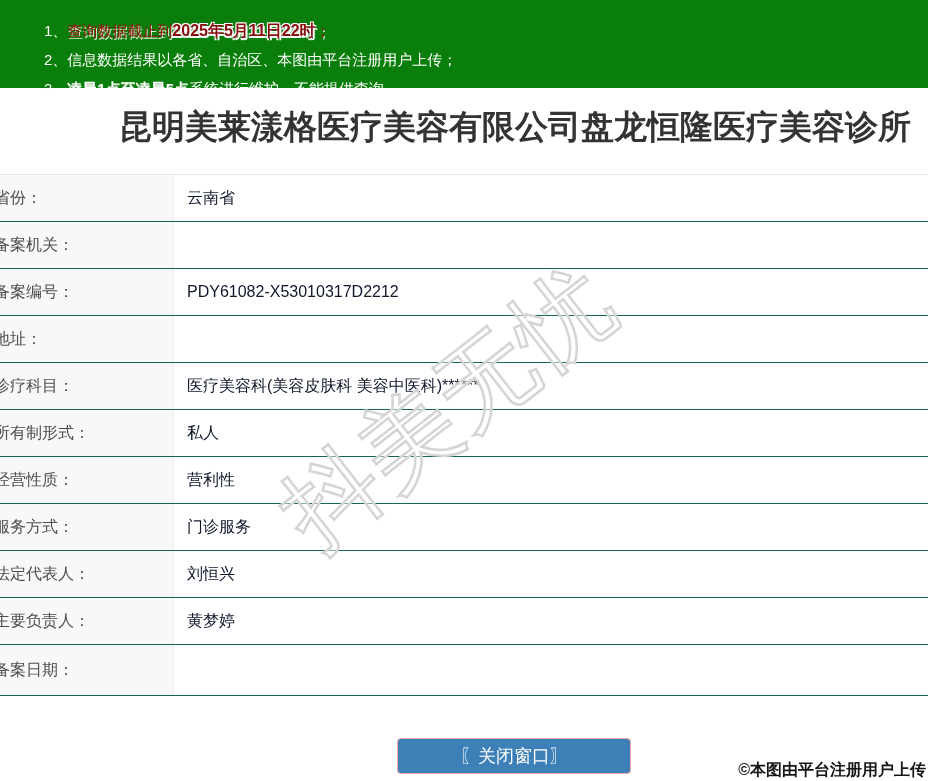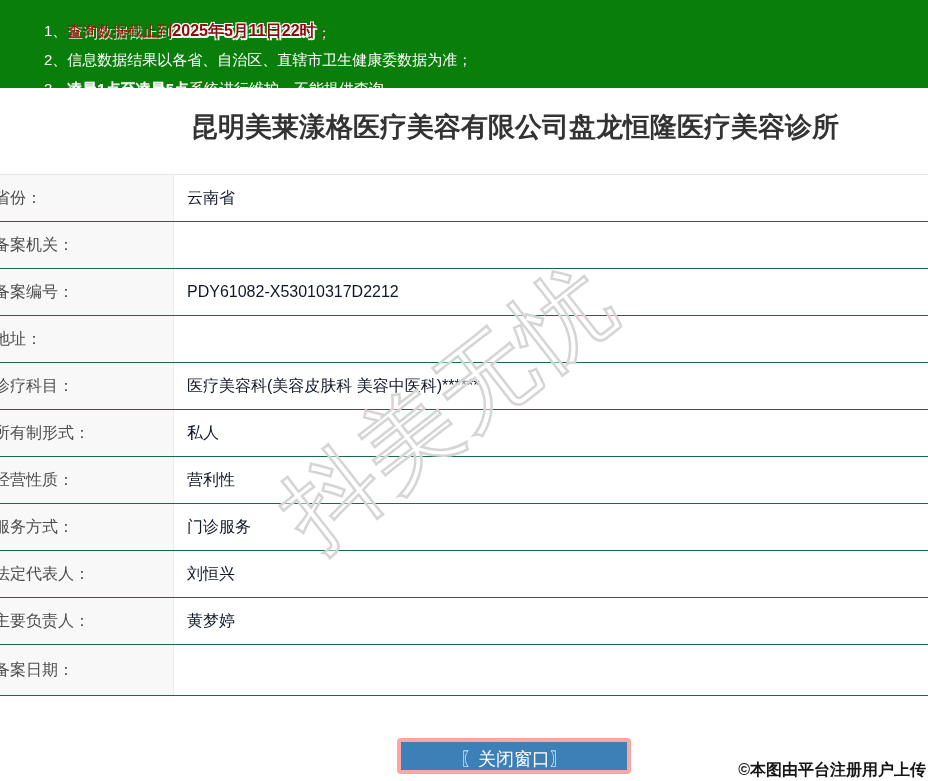--- a/index.html
+++ b/index.html
@@ -23,21 +23,21 @@
   }
   .notice-date{
     color:#8a0d0d;font-weight:bold;font-size:16px;
     text-shadow:-1px -1px 0 #fff,1px -1px 0 #fff,-1px 2px 0 #fff,2px 2px 0 #fff;
   }
   .notice-bold{font-weight:bold;text-shadow:0 1px 0 rgba(255,255,255,0.35);}
   
   .page-title{
     position:absolute;left:102px;top:104px;width:826px;height:46px;
     margin:0;text-align:center;line-height:46px;
-    font-size:27px;font-weight:bold;color:#333;white-space:nowrap;
+    font-size:33px;font-weight:bold;color:#333;white-space:nowrap;
   }
   
   .record-table{
     position:absolute;left:-10px;top:174px;width:938px;
     border-top:1px solid #e6e6e6;
   }
   .row{
     display:flex;align-items:stretch;height:46px;
     border-bottom:1px solid #176a47;
   }
@@ -48,21 +48,21 @@
     display:flex;align-items:center;padding-left:4px;
     font-size:16px;color:#4d4d4d;white-space:nowrap;
   }
   .cell-value{
     display:flex;align-items:center;padding-left:13px;
     font-size:16px;color:#0f172a;white-space:nowrap;
   }
   
   .close-btn{
     position:absolute;left:397px;top:738px;width:234px;height:36px;
-    background:#3d7fb7;color:#fff;border:4px solid #fca5a5;border-radius:4px;
+    background:#3d7fb7;color:#fff;border:1px solid #fca5a5;border-radius:4px;
     font-size:18px;font-family:inherit;cursor:pointer;line-height:34px;text-align:center;
     padding:0;
   }
   
   .wm-diagonal{
     position:absolute;left:255px;top:345px;z-index:6;
     font-size:95px;letter-spacing:2px;white-space:nowrap;
     color:rgba(255,255,255,0.45);
     -webkit-text-stroke:2.5px #d5d5d5;
     transform:rotate(-38deg);transform-origin:center;
@@ -75,21 +75,21 @@
   }
 </style>
 </head>
 <body>
 
 <div class="banner">
   <div class="notice-line">
     <span class="notice-num">1、</span><span class="notice-red">查询数据截止到</span><span class="notice-date">2025年5月11日22时</span><span class="notice-red">；</span>
   </div>
   <div class="notice-line">
-    <span class="notice-num">2、</span><span>信息数据结果以各省、自治区、直辖市卫生健康委数据为准；</span>
+    <span class="notice-num">2、</span><span>信息数据结果以各省、自治区、本图由平台注册用户上传；</span>
   </div>
   <div class="notice-line">
     <span class="notice-num">3、</span><span class="notice-bold">凌晨1点至凌晨5点</span><span>系统进行维护，不能提供查询。</span>
   </div>
 </div>
 
 <h1 class="page-title">昆明美莱漾格医疗美容有限公司盘龙恒隆医疗美容诊所</h1>
 
 <div class="record-table">
     <div class="row">

